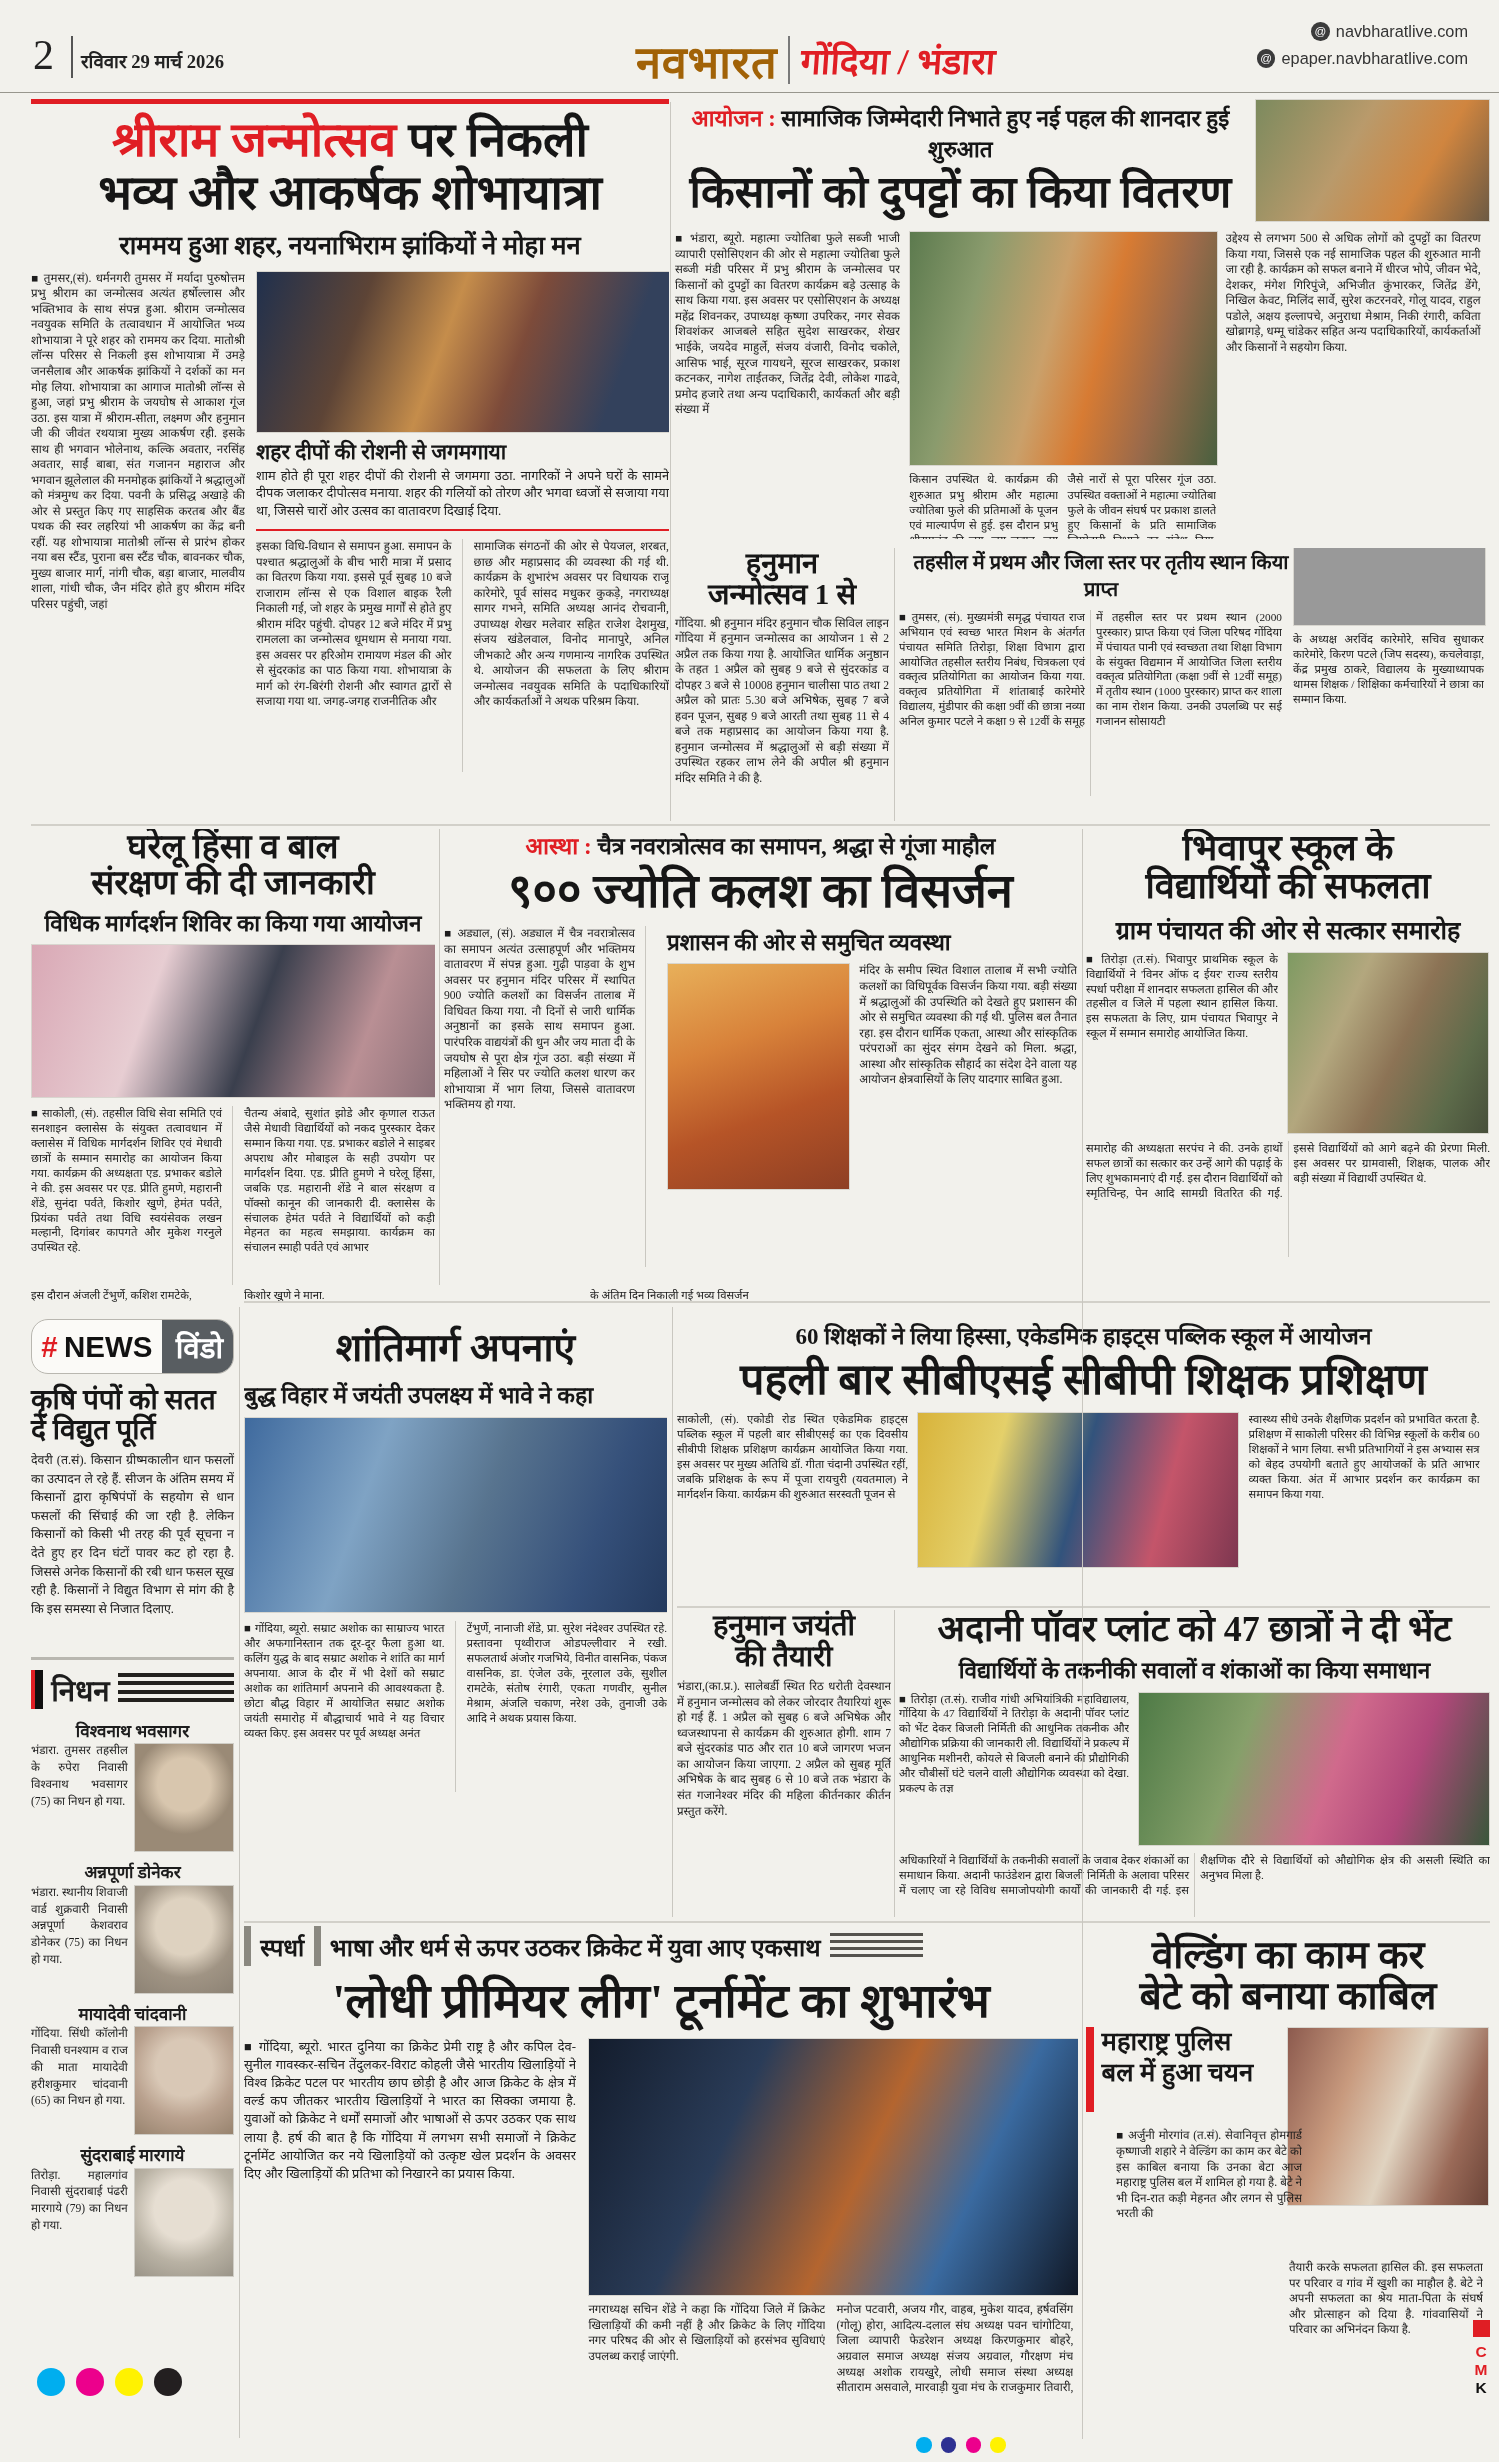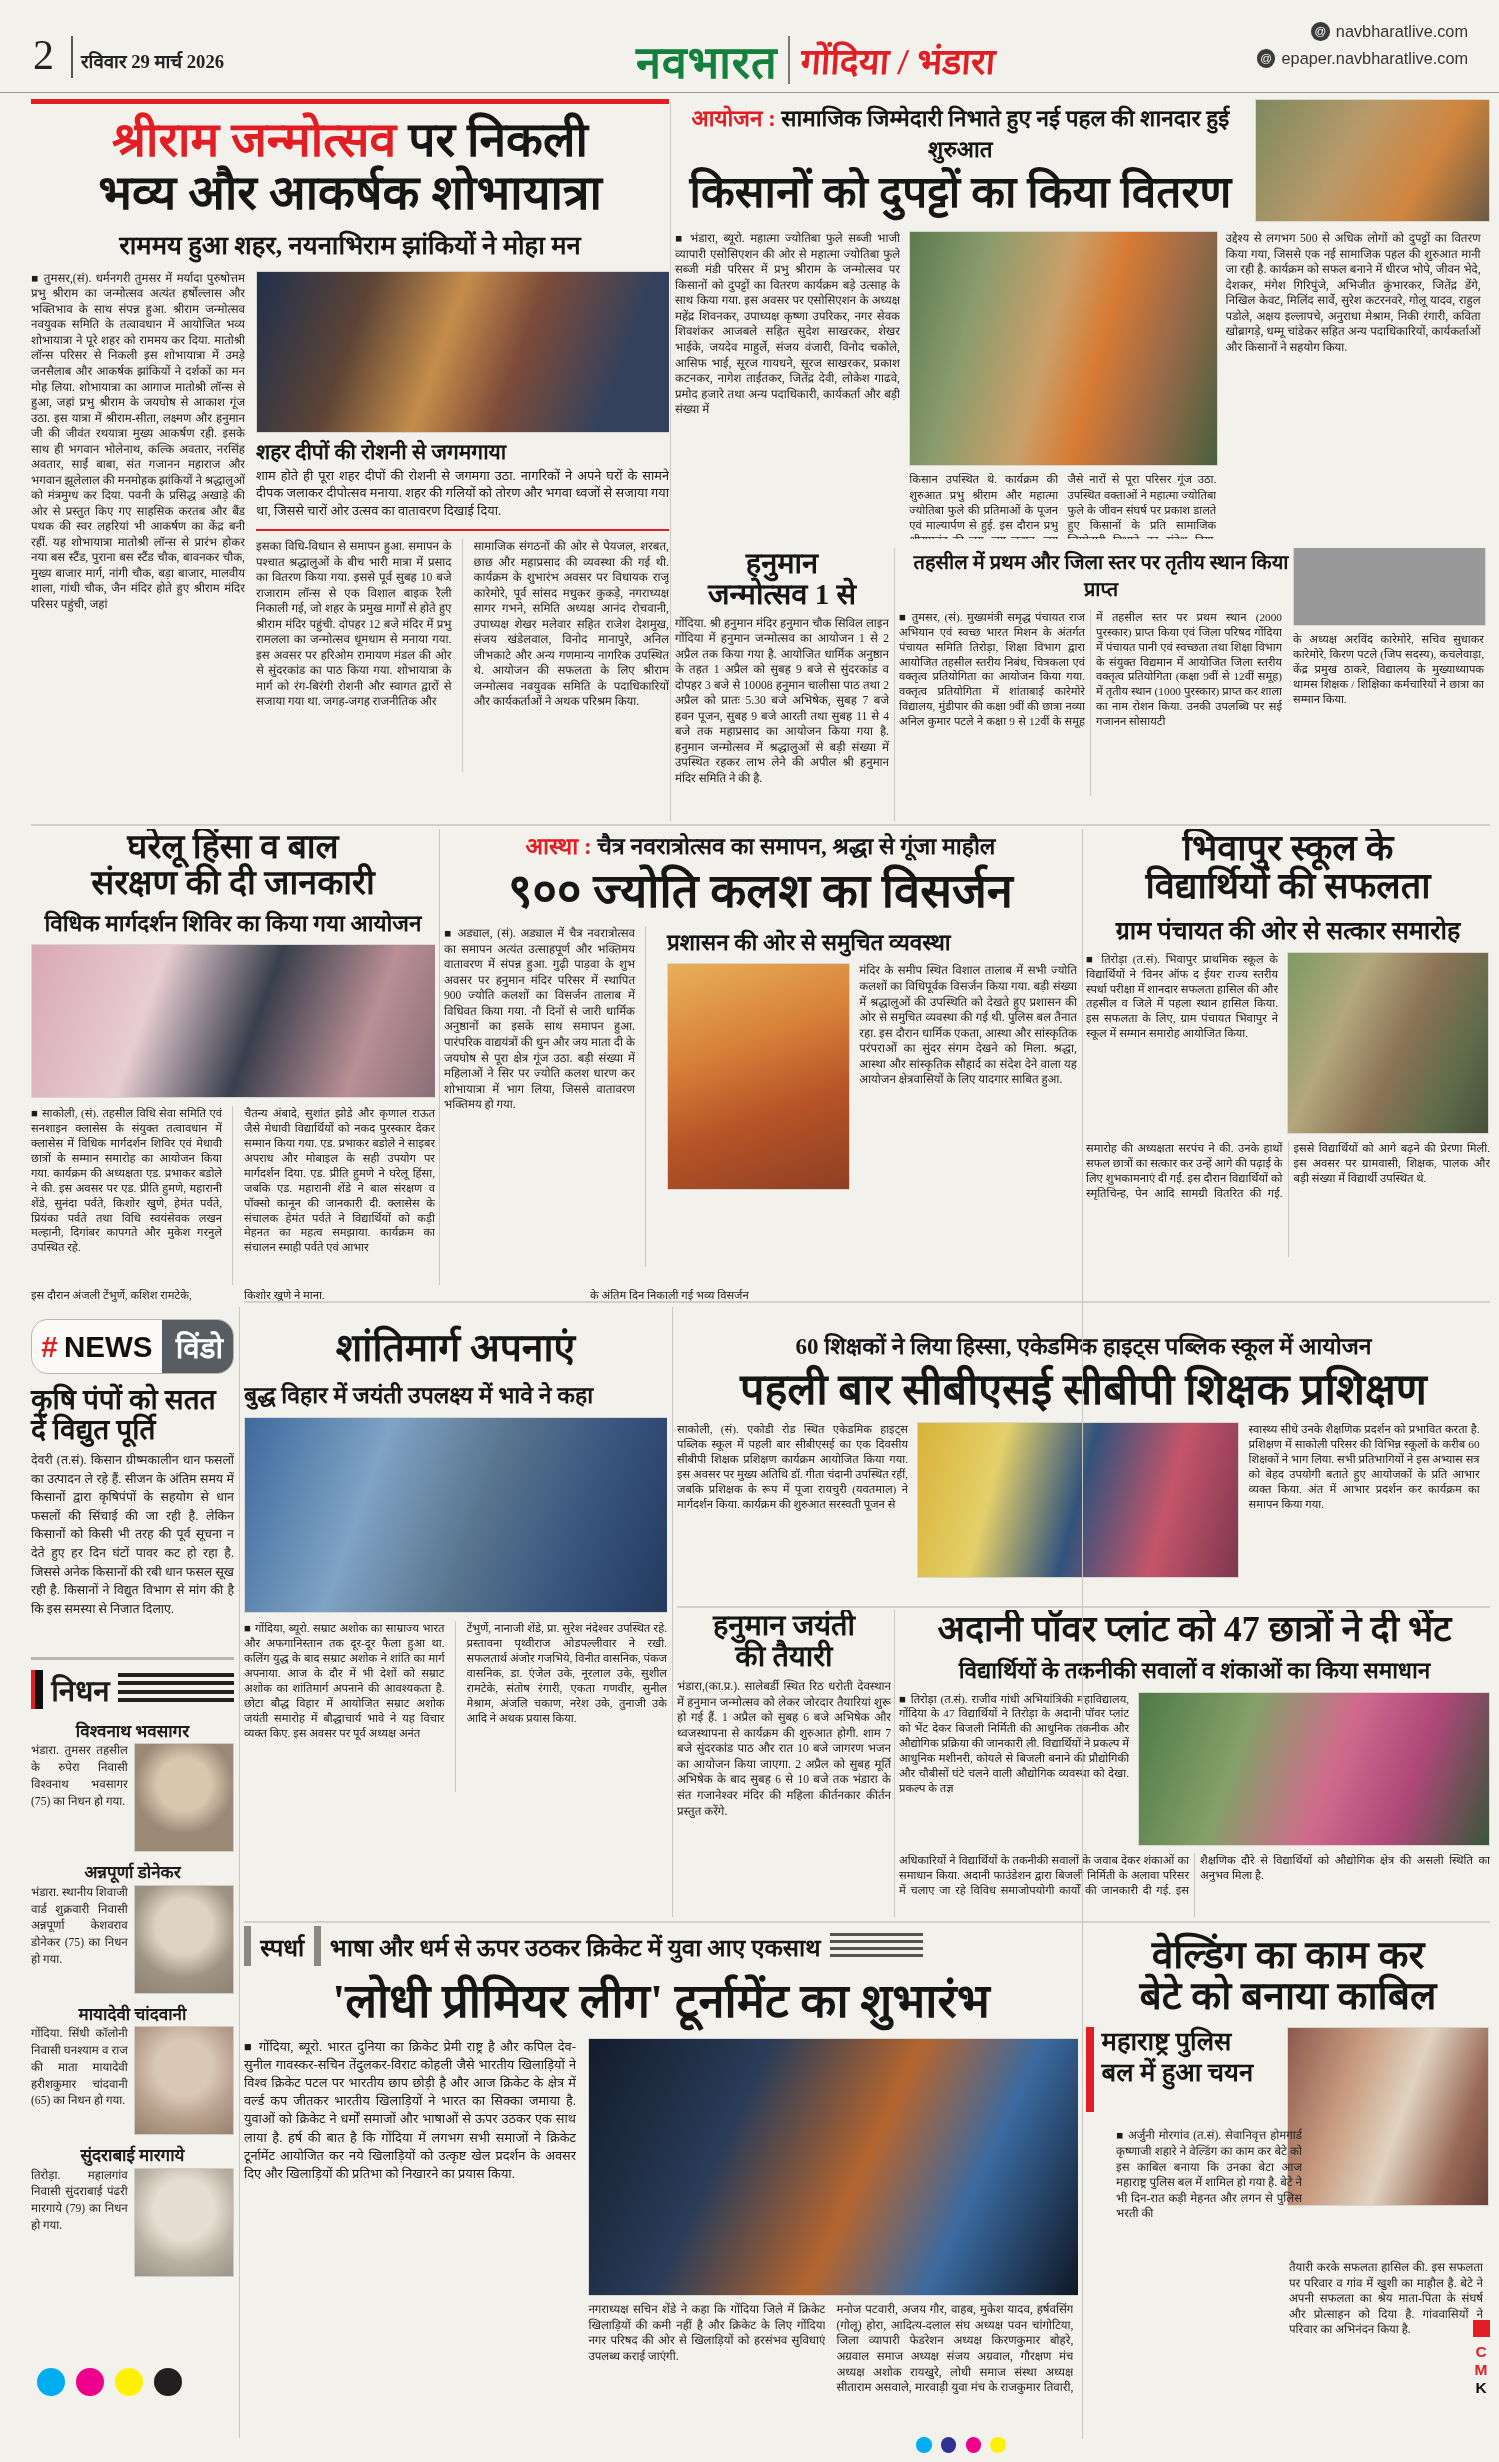--- a/index.html
+++ b/index.html
@@ -39,21 +39,21 @@
   .ob3{background:radial-gradient(circle at 50% 38%,#d9c8b6 0 34%,#b9a18e 62%,#97836e 100%);}
   .ob4{background:radial-gradient(circle at 50% 38%,#d0bca8 0 34%,#a8887c 62%,#c05a7a 100%);}
   .ob5{background:radial-gradient(circle at 50% 38%,#e6ded2 0 36%,#b9b2a4 64%,#9a9488 100%);}
   .dot{border-radius:50%;display:inline-block;}
   
   .hdr{left:0;top:0;width:1499px;height:92px;border-bottom:1.6px solid #98968d;background:#f2f1ec;}
   .pgnum{position:absolute;left:33px;top:34px;font-size:42px;line-height:1;color:#222;}
   .pgsep{position:absolute;left:71px;top:36px;width:1.6px;height:42px;background:#555;}
   .pgdate{position:absolute;left:81px;top:48px;font-size:18.6px;font-weight:bold;color:#222;}
   .mast{position:absolute;left:636px;top:29.5px;display:flex;align-items:center;gap:11px;}
-  .mast-b{font-size:45px;font-weight:bold;color:#15803d;letter-spacing:0.8px;}
+  .mast-b{font-size:45px;font-weight:bold;color:#a16207;letter-spacing:0.8px;}
   .mast-sep{width:1.6px;height:48px;background:#7a7a7a;}
   .mast-r{font-size:36px;font-weight:bold;color:var(--red);transform:skewX(-4deg);}
   .urls{position:absolute;right:31px;top:22px;text-align:right;font-family:"Liberation Sans",sans-serif;}
   .urlrow{display:flex;align-items:center;justify-content:flex-end;gap:6.2px;font-size:16.3px;color:#333;margin-bottom:7.8px;}
   .uicon{width:18.6px;height:18.6px;border-radius:50%;background:#3b3b3b;color:#fff;font-size:11.6px;line-height:18.6px;text-align:center;display:inline-block;}
   
   .nwpill{display:flex;border:1.6px solid #b9b7b0;border-radius:17px;overflow:hidden;background:#fbfaf7;font-family:"Liberation Sans",sans-serif;}
   .nw-left{flex:1;display:flex;align-items:center;gap:6.2px;padding:6.2px 9.3px;font-weight:bold;font-size:29.5px;color:#111;}
   .nw-right{background:#585d61;color:#fff;padding:6.2px 14px;font-weight:bold;font-size:29.5px;font-family:"Liberation Serif",serif;}
   .ni-head{display:flex;align-items:center;gap:7.8px;height:43px;}
@@ -262,21 +262,21 @@
   </div>
   <div class="sub" style="font-size:23px;margin:9.3px 0 7.8px;">बुद्ध विहार में जयंती उपलक्ष्य में भावे ने कहा</div>
   <div class="ph ph-as" style="width:423px;height:194px;"></div>
   <div class="row" style="gap:11px;margin-top:7.8px;">
     <div class="jt b14 ov" style="width:205px;height:171px;border-right:0.8px solid var(--rule);padding-right:10px;">■ गोंदिया, ब्यूरो. सम्राट अशोक का साम्राज्य भारत और अफगानिस्तान तक दूर-दूर फैला हुआ था. कलिंग युद्ध के बाद सम्राट अशोक ने शांति का मार्ग अपनाया. आज के दौर में भी देशों को सम्राट अशोक का शांतिमार्ग अपनाने की आवश्यकता है. छोटा बौद्ध विहार में आयोजित सम्राट अशोक जयंती समारोह में बौद्धाचार्य भावे ने यह विचार व्यक्त किए. इस अवसर पर पूर्व अध्यक्ष अनंत</div>
     <div class="jt b14 ov" style="width:205px;height:171px;">टेंभुर्णे, नानाजी शेंडे, प्रा. सुरेश नंदेश्वर उपस्थित रहे. प्रस्तावना पृथ्वीराज ओडपल्लीवार ने रखी. सफलतार्थ अंजोर गजभिये, विनीत वासनिक, पंकज वासनिक, डा. एंजेल उके, नूरलाल उके, सुशील रामटेके, संतोष रंगारी, एकता गणवीर, सुनील मेश्राम, अंजलि चकाण, नरेश उके, तुनाजी उके आदि ने अथक प्रयास किया.</div>
   </div>
 </section>
 
 <section class="abs ov" style="left:677px;top:1307px;width:813px;height:295px;">
-  <div class="kick ctr" style="font-size:23px;margin-top:22px;">60 शिक्षकों ने लिया हिस्सा, एकेडमिक हाइट्स पब्लिक स्कूल में आयोजन</div>
+  <div class="kick ctr" style="font-size:23px;margin-top:12px;">60 शिक्षकों ने लिया हिस्सा, एकेडमिक हाइट्स पब्लिक स्कूल में आयोजन</div>
   <div class="hl ctr" style="font-size:43px;margin-top:6.2px;">पहली बार सीबीएसई सीबीपी शिक्षक प्रशिक्षण</div>
   <div class="row" style="gap:9.3px;margin-top:9.3px;">
     <div class="jt b14 ov" style="width:231px;height:154px;">साकोली, (सं). एकोडी रोड स्थित एकेडमिक हाइट्स पब्लिक स्कूल में पहली बार सीबीएसई का एक दिवसीय सीबीपी शिक्षक प्रशिक्षण कार्यक्रम आयोजित किया गया. इस अवसर पर मुख्य अतिथि डॉ. गीता चंदानी उपस्थित रहीं, जबकि प्रशिक्षक के रूप में पूजा रायचुरी (यवतमाल) ने मार्गदर्शन किया. कार्यक्रम की शुरुआत सरस्वती पूजन से</div>
     <div class="ph ph-cb" style="width:320px;height:154px;"></div>
     <div class="jt b14 ov" style="width:231px;height:154px;">स्वास्थ्य सीधे उनके शैक्षणिक प्रदर्शन को प्रभावित करता है. प्रशिक्षण में साकोली परिसर की विभिन्न स्कूलों के करीब 60 शिक्षकों ने भाग लिया. सभी प्रतिभागियों ने इस अभ्यास सत्र को बेहद उपयोगी बताते हुए आयोजकों के प्रति आभार व्यक्त किया. अंत में आभार प्रदर्शन कर कार्यक्रम का समापन किया गया.</div>
   </div>
 </section>
 
 <section class="abs ov" style="left:677px;top:1610px;width:214px;height:307px;">
   <div class="hl ctr" style="font-size:29px;">

